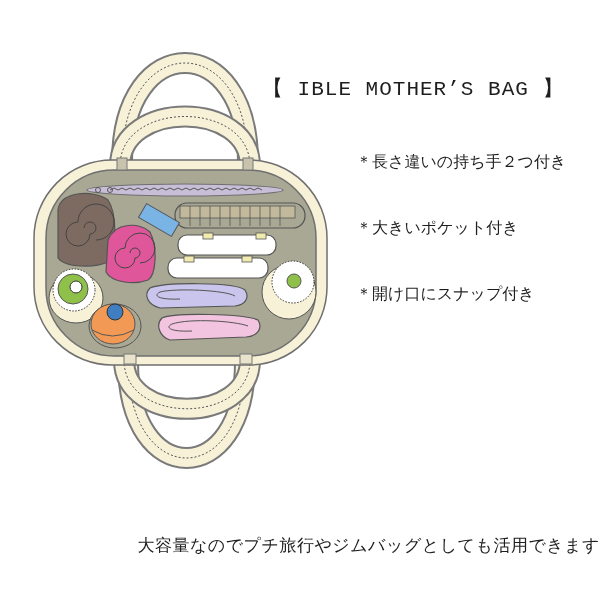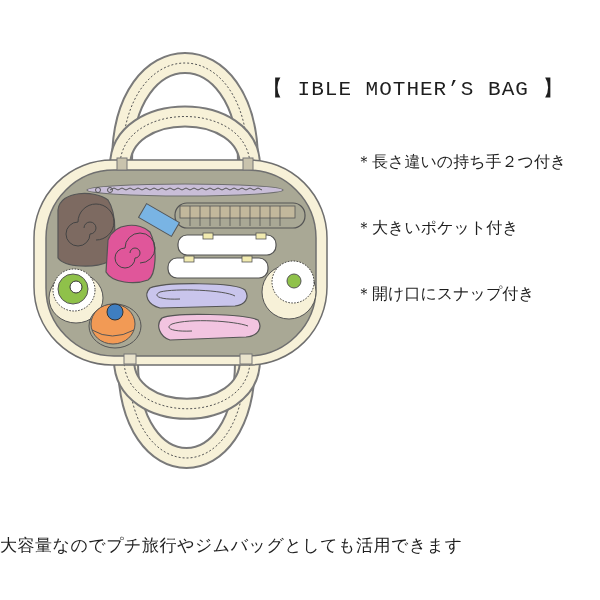--- a/index.html
+++ b/index.html
@@ -1,21 +1,21 @@
 <!DOCTYPE html>
 <html><head>
   <meta charset="utf-8">
   <style>
     html, body { margin: 0; padding: 0; background: #ffffff; }
     body { width: 600px; height: 600px; position: relative; overflow: hidden; font-family: "DejaVu Sans", sans-serif; color: #222; }
     .bag-svg { position: absolute; left: 0; top: 0; width: 600px; height: 600px; }
     .title { position: absolute; left: 262px; top: 74px; font-family: Liberation Mono, monospace; font-size: 21px; letter-spacing: 1px; color: #1e1e1e; white-space: nowrap; }
     .features { position: absolute; left: 356px; top: 150px; margin: 0; padding: 0; list-style: none; }
     .features li { height: 66px; font-size: 16px; line-height: 24px; white-space: nowrap; color: #1e1e1e; }
-    .caption { position: absolute; left: 0; width: 600px; top: 534px; text-align: left; font-size: 17px; letter-spacing: 0.5px; color: #1e1e1e; white-space: nowrap; }
+    .caption { position: absolute; left: 0; width: 600px; top: 534px; text-align: right; font-size: 17px; letter-spacing: 0.5px; color: #1e1e1e; white-space: nowrap; }
   </style>
 </head>
 <body>
 
 <svg class="bag-svg" viewBox="0 0 600 600" xmlns="http://www.w3.org/2000/svg">
 
   <g>
     <path d="M122,162 C122,30 248,30 248,162" fill="none" stroke="#7a7a7a" stroke-width="22"></path>
     <path d="M122,162 C122,30 248,30 248,162" fill="none" stroke="#f7f1d8" stroke-width="18"></path>
     <path d="M122,162 C122,30 248,30 248,162" fill="none" stroke="#555" stroke-width="1" stroke-dasharray="2,2"></path>

